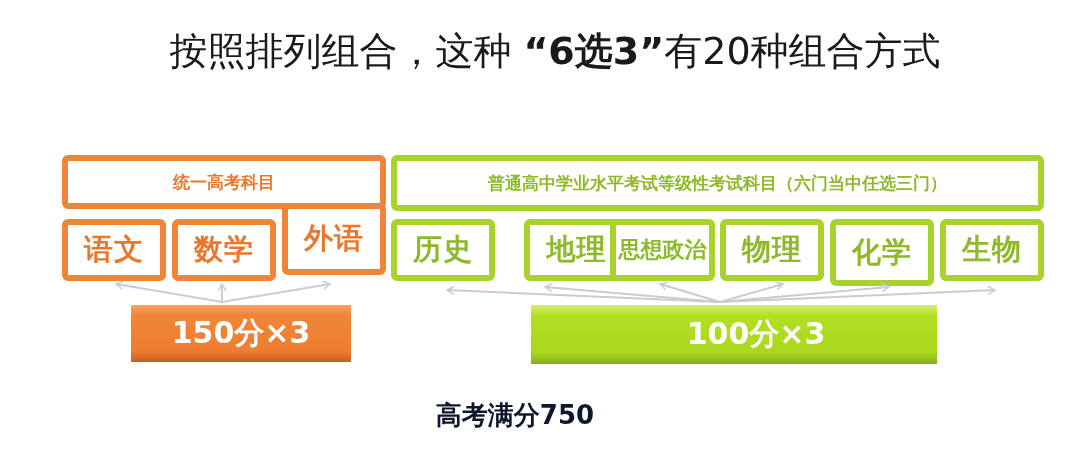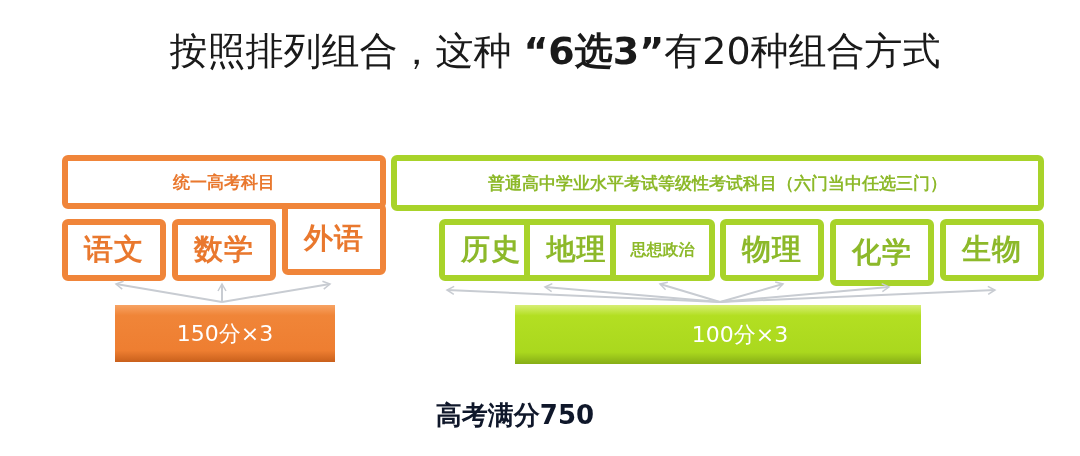--- a/index.html
+++ b/index.html
@@ -16,24 +16,24 @@
   .header-box {
     border-radius: 6px; display: flex; align-items: center; justify-content: center;
     font-weight: bold; font-size: 17px; background: #fff;
   }
   .orange-b { border: 6px solid #F0853A; color: #E9782E; }
   .green-b { border: 6px solid #A8D32A; color: #8DB92A; }
   .subj {
     border-radius: 6px; display: flex; align-items: center; justify-content: center;
     font-weight: bold; font-size: 29px; background: #fff; letter-spacing: 1px;
   }
-  .subj.small { font-size: 16px; letter-spacing: 0; }
+  .subj.small { font-size: 22px; letter-spacing: 0; }
   .score {
     display: flex; align-items: center; justify-content: center;
-    color: #ffffff; font-weight: normal; font-size: 22px;
+    color: #ffffff; font-weight: bold; font-size: 30px; margin-left: 16px;
   }
   .score.orange {
     background: linear-gradient(#F7A364 0%, #F08538 18%, #EE7E31 80%, #C9601C 100%);
   }
   .score.green {
     background: linear-gradient(#D7EE76 0%, #B3DF22 18%, #AAD81E 80%, #86AD16 100%);
   }
   .total {
     left: 0; top: 398px; width: 1030px; text-align: center;
     font-size: 26px; font-weight: bold; color: #0f172a;
@@ -48,21 +48,21 @@
 </div>
 
 <div class="abs header-box orange-b" style="left:62px; top:155px; width:324px; height:54px;">统一高考科目</div>
 
 <div class="abs subj orange-b" style="left:62px; top:219px; width:104px; height:62px;">语文</div>
 <div class="abs subj orange-b" style="left:172px; top:219px; width:104px; height:62px;">数学</div>
 <div class="abs subj orange-b" style="left:282px; top:203px; width:104px; height:72px;">外语</div>
 
 <div class="abs header-box green-b" style="left:391px; top:155px; width:653px; height:56px;text-align:center;">普通高中学业水平考试等级性考试科目（六门当中任选三门）</div>
 
-<div class="abs subj green-b" style="left:391px; top:219px; width:104px; height:62px;margin-left:48px;">历史</div>
+<div class="abs subj green-b" style="left:391px; top:219px; width:104px; height:62px;">历史</div>
 <div class="abs subj green-b" style="left:524px; top:219px; width:105px; height:62px;">地理</div>
 <div class="abs subj green-b small" style="left:610px; top:219px; width:105px; height:62px;">思想政治</div>
 <div class="abs subj green-b" style="left:720px; top:219px; width:104px; height:62px;">物理</div>
 <div class="abs subj green-b" style="left:830px; top:219px; width:104px; height:67px;">化学</div>
 <div class="abs subj green-b" style="left:940px; top:219px; width:104px; height:62px;">生物</div>
 
 <svg class="arrows" width="1080" height="456">
   <defs>
     <marker id="ah" markerWidth="10" markerHeight="10" refX="8" refY="5" orient="auto" markerUnits="userSpaceOnUse">
       <path d="M1,1 L8,5 L1,9" fill="none" stroke="#C8CCD2" stroke-width="1.5"></path>

